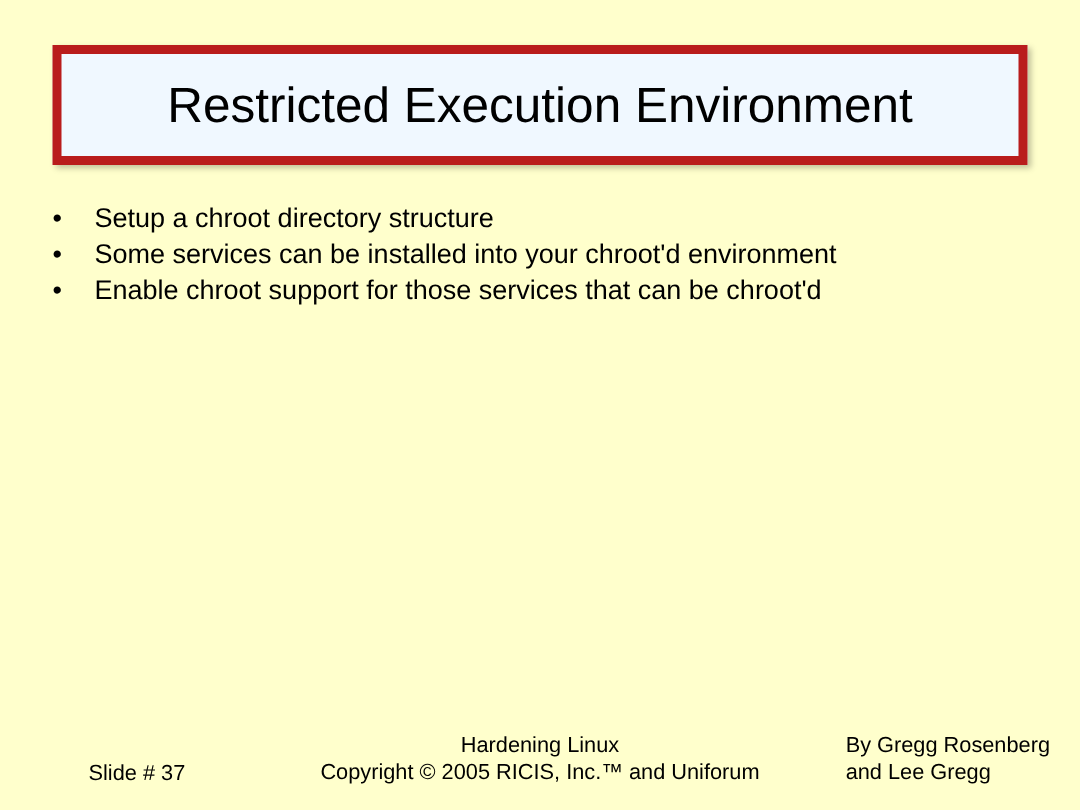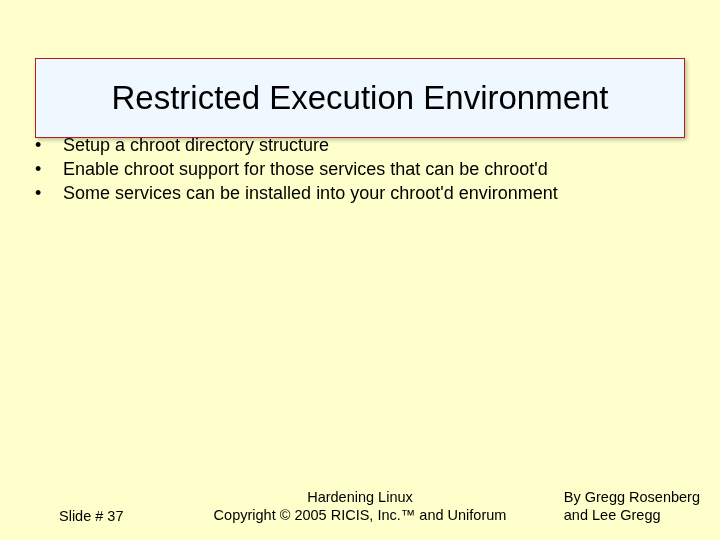--- a/index.html
+++ b/index.html
@@ -12,27 +12,26 @@
     font-family: Arial, Helvetica, sans-serif;
     color: #000;
   }
   .title-box {
     position: absolute;
     left: 35px;
     top: 30px;
     width: 650px;
     height: 80px;
     background: #f0f8ff;
-    border: 1px solid #b91c1c;
+    border: 6px solid #b91c1c;
     box-shadow: 2px 2px 4px rgba(0,0,0,0.25);
     display: flex;
     align-items: center;
     justify-content: center;
     padding: 0 6px;
-    margin-top: 28px;
   }
   .title-text {
     font-size: 33px;
     font-weight: 400;
     text-align: center;
     white-space: nowrap;
   }
   .body-list {
     position: absolute;
     left: 35px;
@@ -87,22 +86,22 @@
 <body>
 
 <div class="slide">
 
   <div class="title-box">
     <div class="title-text">Restricted Execution Environment</div>
   </div>
 
   <ul class="body-list">
     <li>Setup a chroot directory structure</li>
+    <li>Some services can be installed into your chroot'd environment</li>
     <li>Enable chroot support for those services that can be chroot'd</li>
-    <li>Some services can be installed into your chroot'd environment</li>
   </ul>
 
   <div class="footer">
     <div class="footer-left">Slide # 37</div>
     <div class="footer-center">
       <div>Hardening Linux</div>
       <div>Copyright © 2005 RICIS, Inc.™ and Uniforum</div>
     </div>
     <div class="footer-right">
       <div>By Gregg Rosenberg</div>

